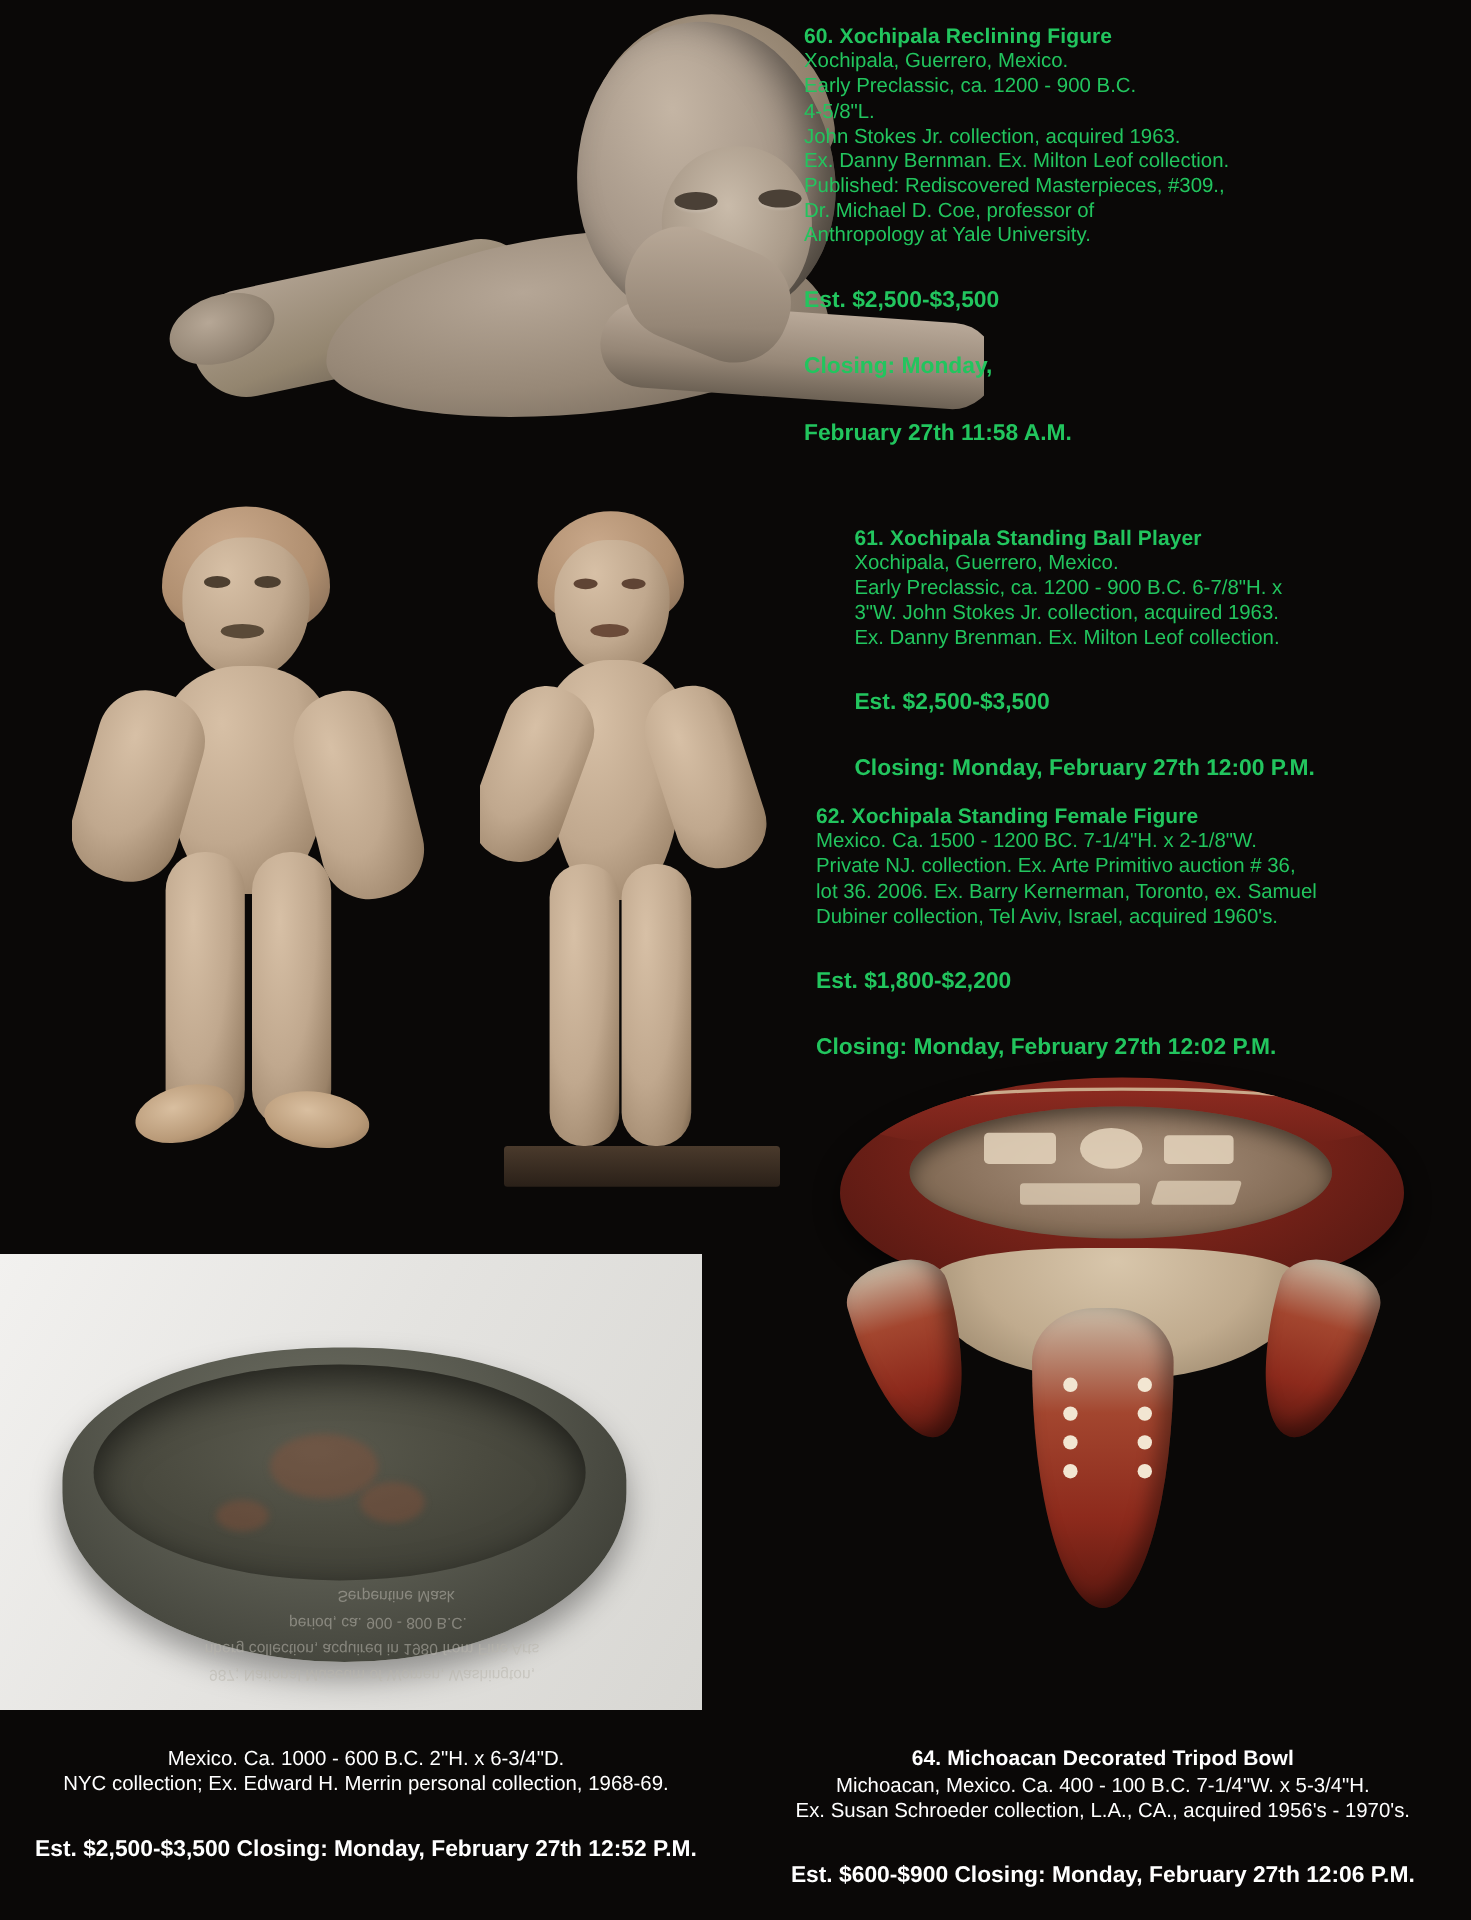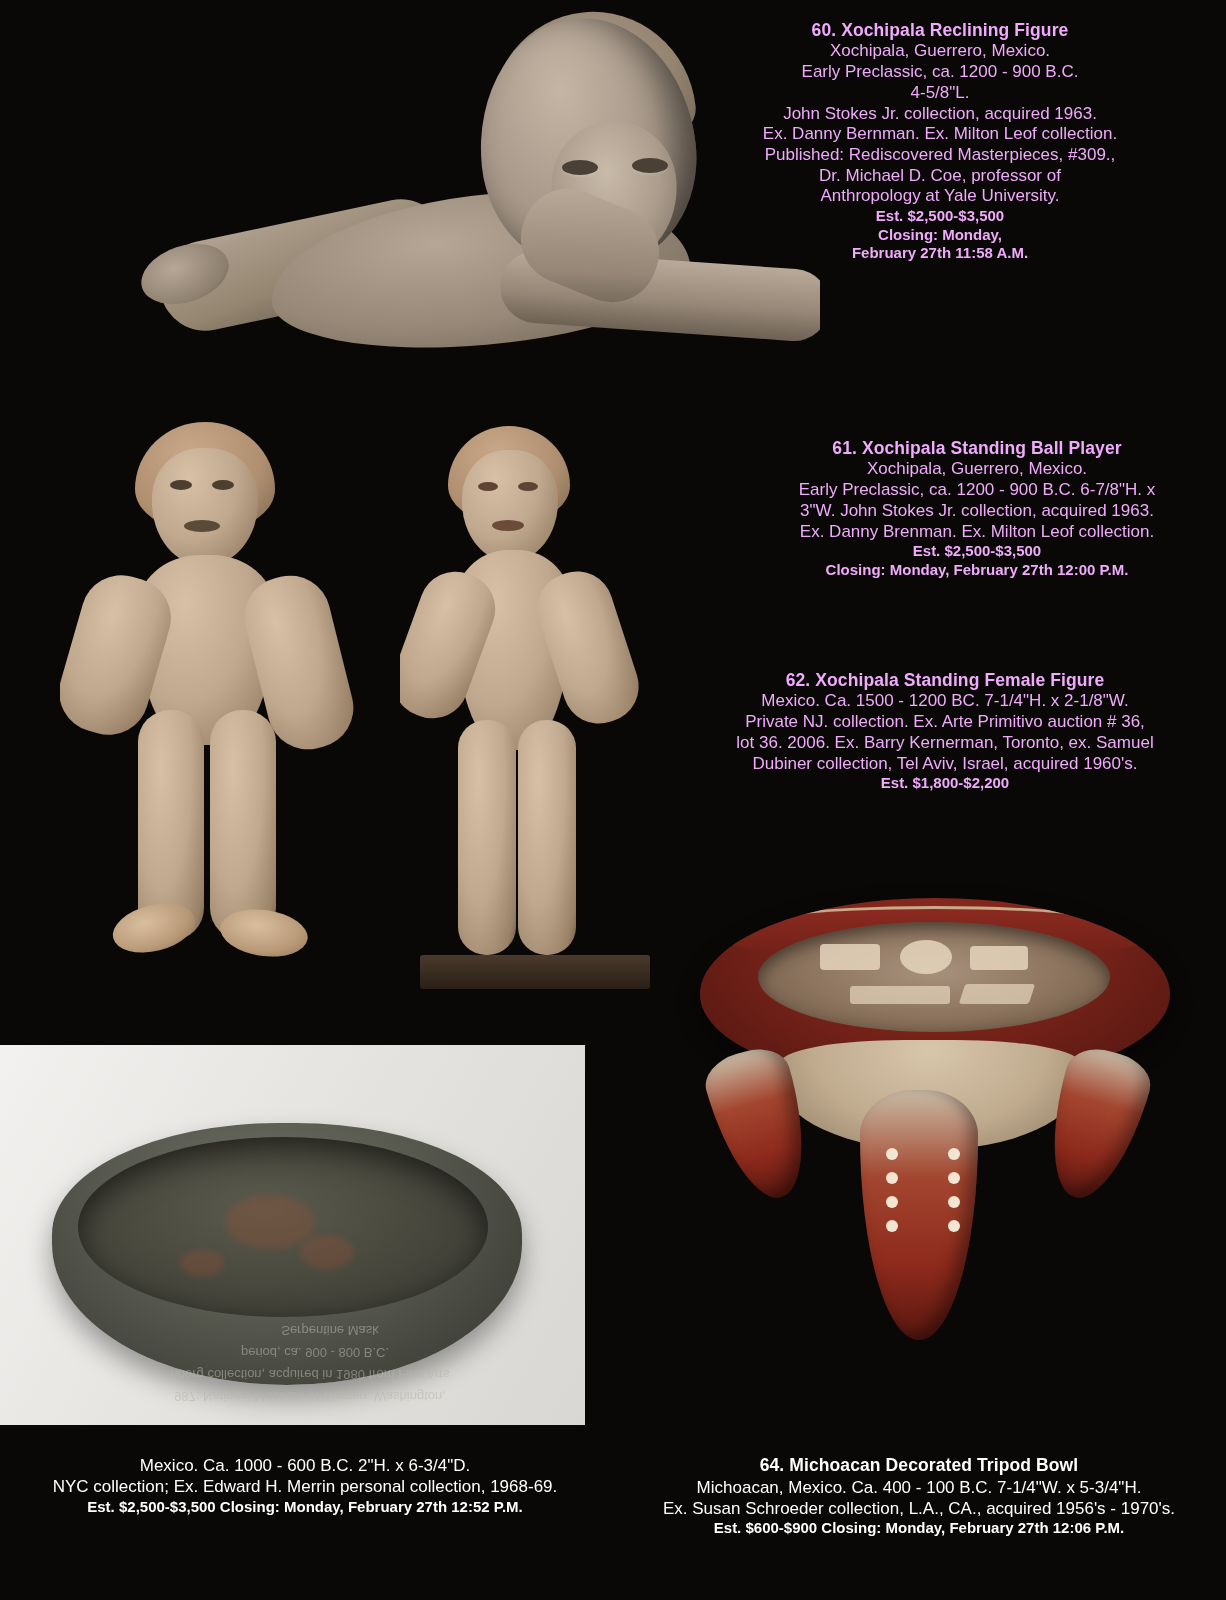--- a/index.html
+++ b/index.html
@@ -12,35 +12,36 @@
     width: 1226px;
     height: 1600px;
     background: #0a0807;
     overflow: hidden;
     font-family: "Liberation Sans", sans-serif;
     color: #ffffff;
   }
   
   .lot-block {
     position: absolute;
-    text-align: center;
+    text-align: left;
     line-height: 1.22;
-    color: #f0abfc;
+    color: #22c55e;
   }
   .lot-title {
     font-weight: bold;
     font-size: 17.5px;
     letter-spacing: 0.1px;
   }
   .lot-line {
     font-size: 17px;
   }
   .lot-strong {
     font-weight: bold;
-    font-size: 15px;
+    font-size: 19px;
+    margin-top: 32px;
   }
 
   
   .photo {
     position: absolute;
     overflow: hidden;
   }
 
   
   #photo-60 { left: 120px; top: 10px; width: 700px; height: 390px; }
@@ -279,20 +280,21 @@
     <div class="lot-strong">Closing: Monday, February 27th 12:00 P.M.</div>
   </div>
 
   <div class="lot-block" id="lot-62-text" style="left:680px; top:670px; width:530px;">
     <div class="lot-title">62. Xochipala Standing Female Figure</div>
     <div class="lot-line">Mexico.  Ca. 1500 - 1200 BC.  7-1/4"H. x 2-1/8"W.</div>
     <div class="lot-line">Private NJ. collection. Ex. Arte Primitivo auction # 36,</div>
     <div class="lot-line">lot 36. 2006. Ex. Barry Kernerman, Toronto, ex. Samuel</div>
     <div class="lot-line">Dubiner collection, Tel Aviv, Israel, acquired 1960's.</div>
     <div class="lot-strong">Est. $1,800-$2,200</div>
+    <div class="lot-strong">Closing: Monday, February 27th 12:02 P.M.</div>
   </div>
 
   <div class="photo" id="photo-64">
     <div class="tb-bowl">
       <div class="tb-rim"></div>
       <div class="tb-interior"></div>
       <div class="tb-glyph" style="left:120px; top:46px; width:60px; height:26px; border-radius:4px;"></div>
       <div class="tb-glyph" style="left:200px; top:42px; width:52px; height:34px; border-radius:50%;"></div>
       <div class="tb-glyph" style="left:270px; top:48px; width:58px; height:24px; border-radius:4px;"></div>
       <div class="tb-glyph" style="left:150px; top:88px; width:100px; height:18px; border-radius:3px; opacity:.7;"></div>

